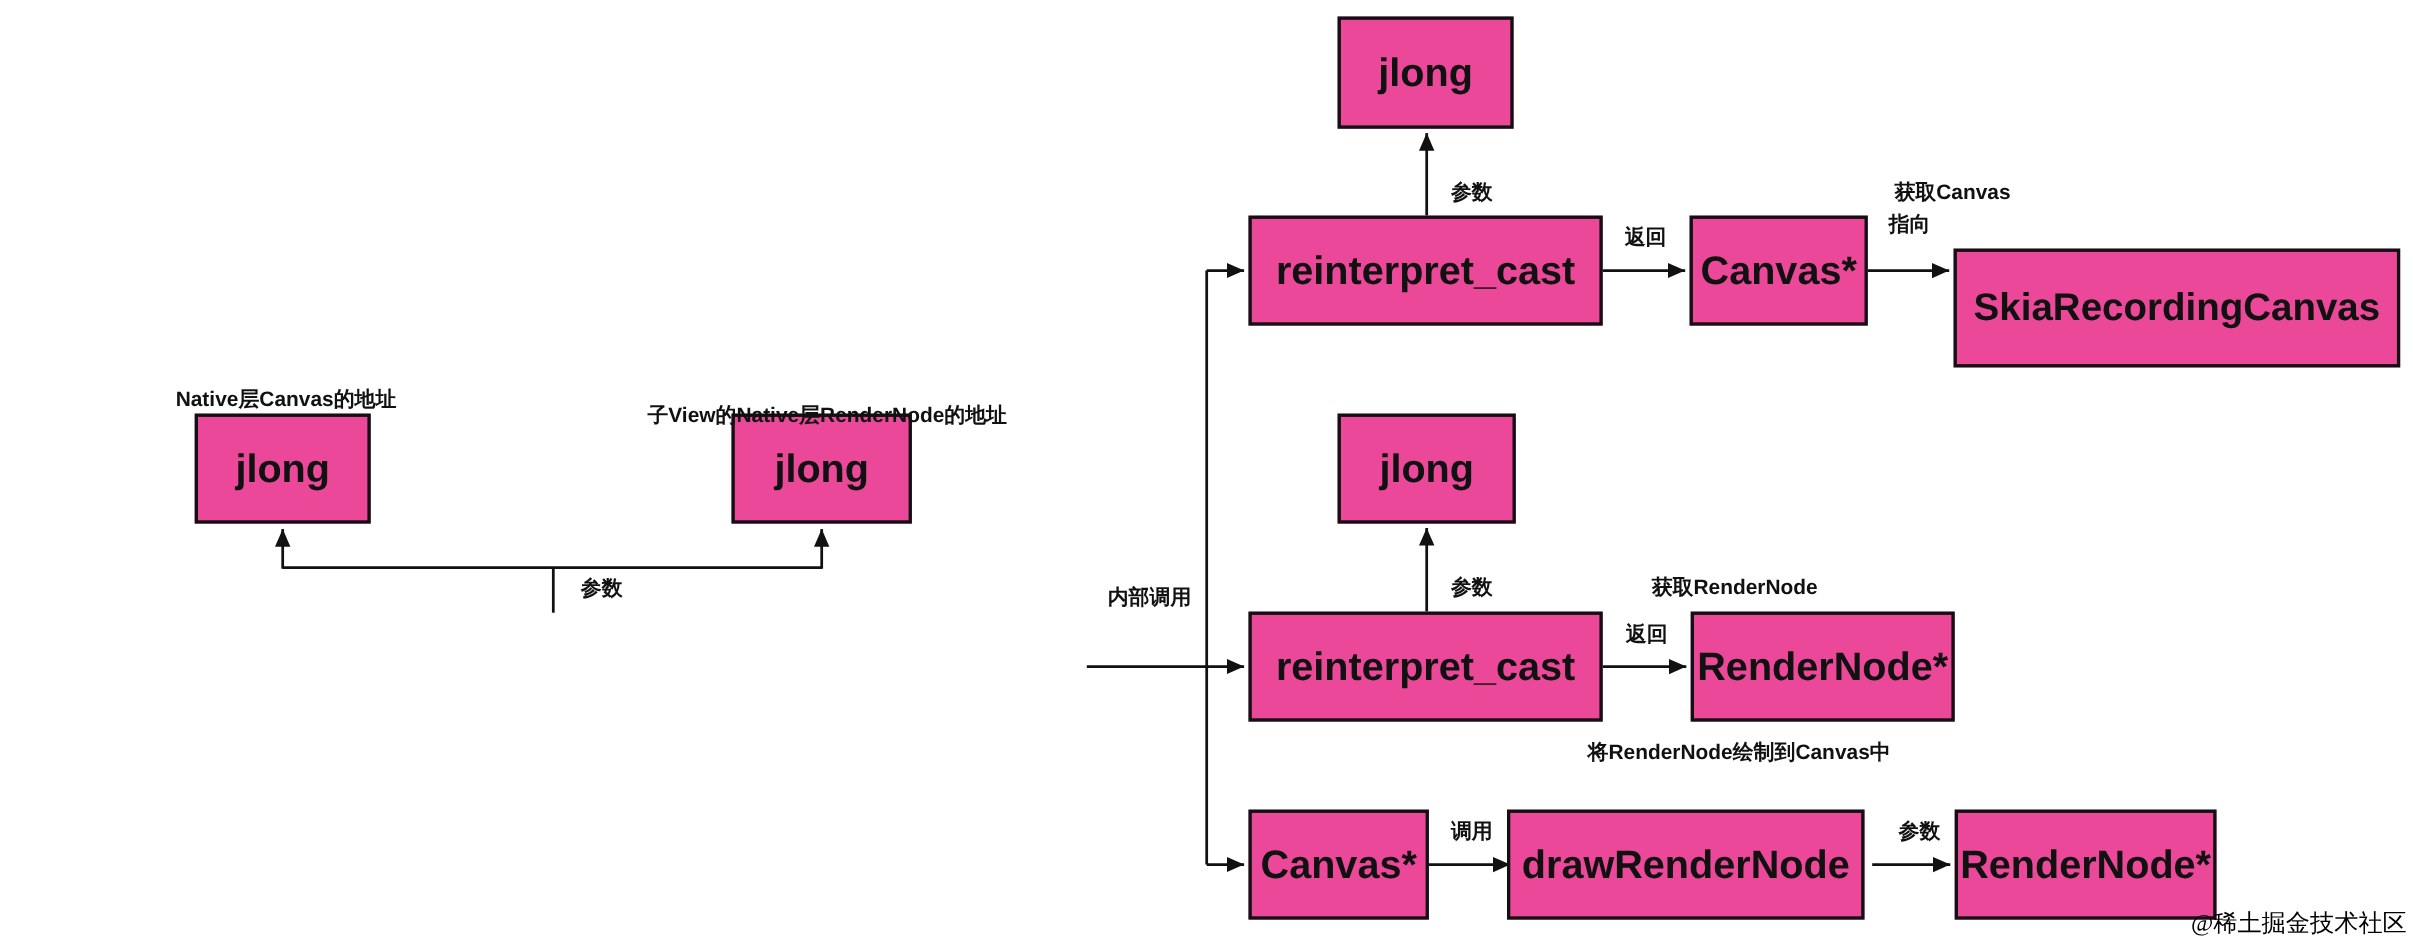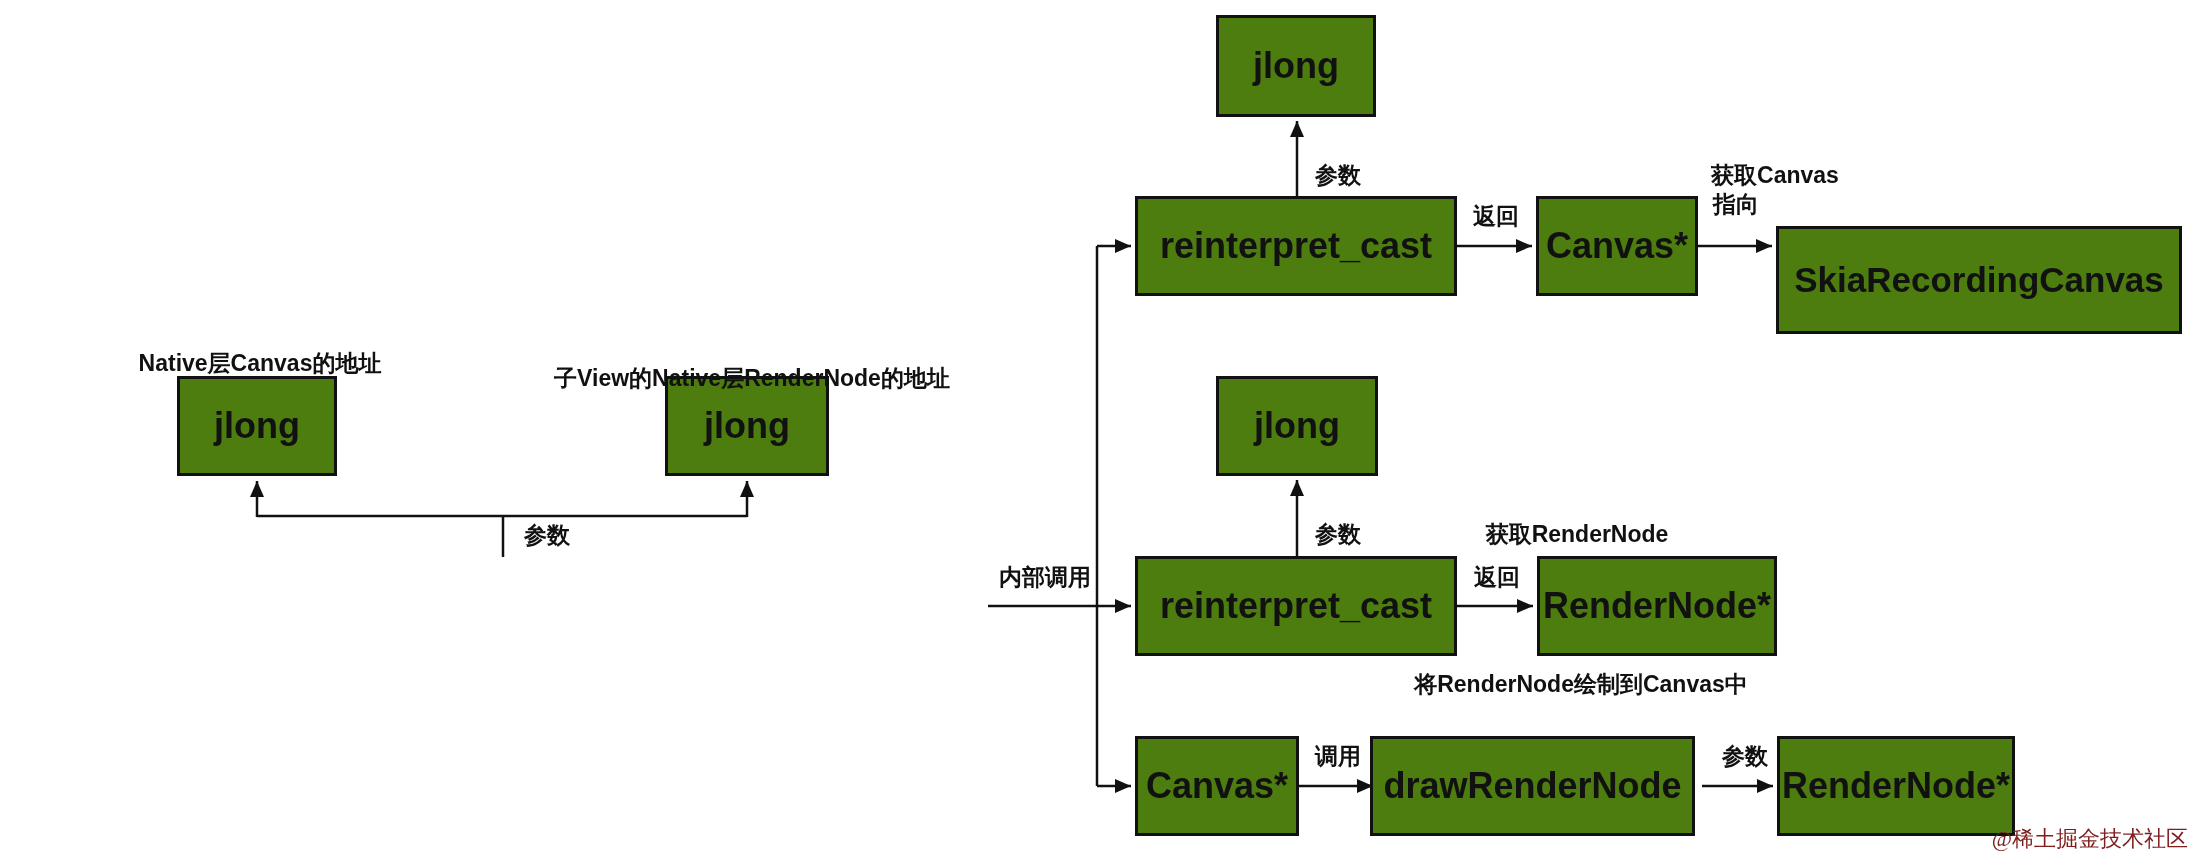--- a/index.html
+++ b/index.html
@@ -13,46 +13,46 @@
     overflow: hidden;
   }
   #wires {
     position: absolute;
     left: 0; top: 0;
   }
   .node {
     position: absolute;
     box-sizing: border-box;
     border: 3px solid #111111;
-    background: #4d7c0f;
+    background: #ec4899;
     display: flex;
     align-items: center;
     justify-content: center;
     font-weight: bold;
     font-size: 36px;
     white-space: nowrap;
     z-index: 2;
   }
   .node.small-font { font-size: 35px; }
   .edge-label {
     position: absolute;
     transform: translate(-50%, -50%);
     font-weight: bold;
-    font-size: 23px;
+    font-size: 19px;
     white-space: nowrap;
     z-index: 3;
     background: transparent;
   }
   .watermark {
     position: absolute;
     right: 6px;
     top: 824px;
     font-family: "Liberation Serif", "DejaVu Serif", serif;
     font-size: 22px;
-    color: #7f1d1d;
+    color: #000000;
     z-index: 3;
     white-space: nowrap;
     text-align: center;
   }
 </style>
 </head>
 <body>
 
 <div id="stage">
 
@@ -101,21 +101,21 @@
 
   <div class="node" style="left:1216px; top:376px; width:162px; height:100px;">jlong</div>
   <div class="node" style="left:1135px; top:556px; width:322px; height:100px;">reinterpret_cast</div>
   <div class="node" style="left:1537px; top:556px; width:240px; height:100px;">RenderNode*</div>
 
   <div class="node" style="left:1135px; top:736px; width:164px; height:100px;">Canvas*</div>
   <div class="node" style="left:1370px; top:736px; width:325px; height:100px;">drawRenderNode</div>
   <div class="node" style="left:1777px; top:736px; width:238px; height:100px;">RenderNode*</div>
 
   <div class="edge-label" style="left:547px; top:535px;">参数</div>
-  <div class="edge-label" style="left:1045px; top:577px;font-family:Liberation Serif, serif;">内部调用</div>
+  <div class="edge-label" style="left:1045px; top:543px;font-family:Liberation Serif, serif;">内部调用</div>
 
   <div class="edge-label" style="left:1338px; top:175px;">参数</div>
   <div class="edge-label" style="left:1496px; top:216px;">返回</div>
   <div class="edge-label" style="left:1775px; top:175px;">获取Canvas</div>
   <div class="edge-label" style="left:1736px; top:204px;">指向</div>
 
   <div class="edge-label" style="left:1338px; top:534px;">参数</div>
   <div class="edge-label" style="left:1577px; top:534px;">获取RenderNode</div>
   <div class="edge-label" style="left:1497px; top:577px;">返回</div>
 

